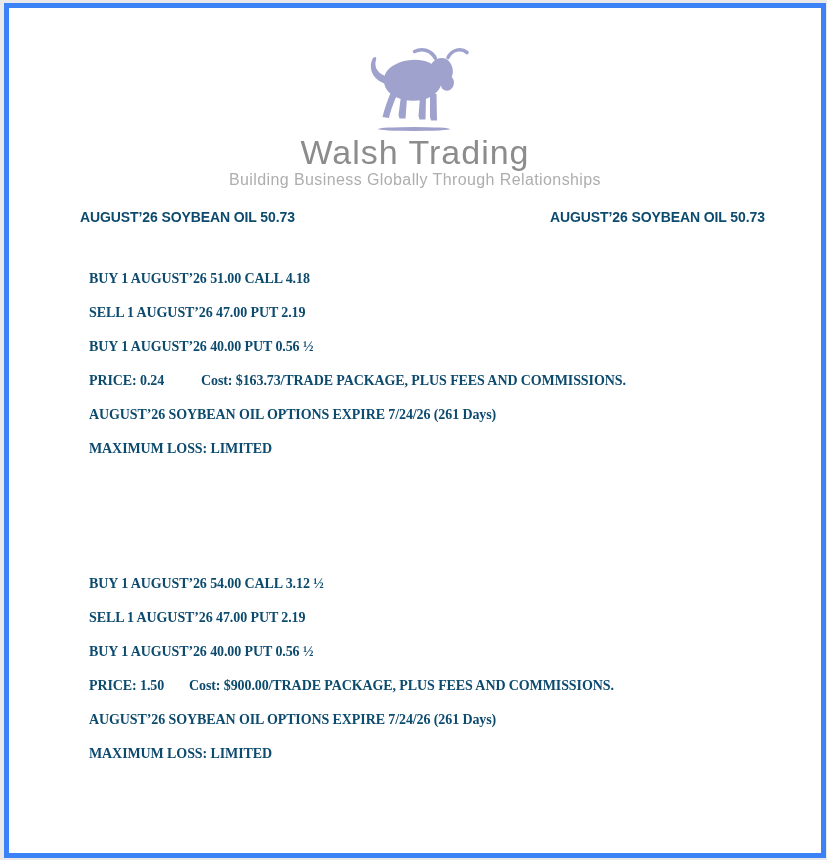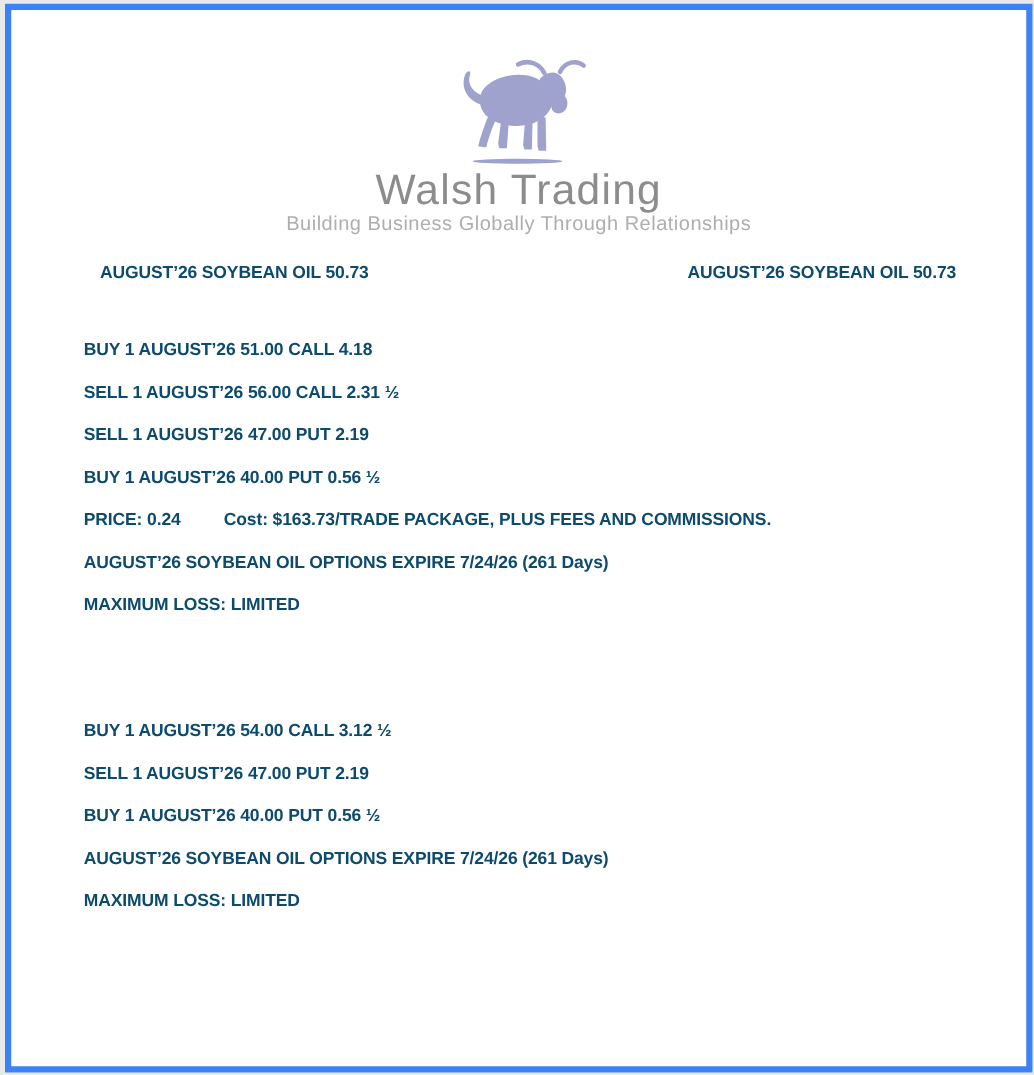--- a/index.html
+++ b/index.html
@@ -59,22 +59,23 @@
     position: absolute;
     top: 201px;
     left: 0;
     right: 0;
     height: 18px;
   }
   .header-left  { position: absolute; left: 71px;  top: 0; }
   .header-right { position: absolute; left: 541px; top: 0; }
   .trade-block {
     position: absolute;
-    left: 58px;
+    left: 80px;
     right: 20px;
+    font-family: Liberation Serif, serif;
   }
   .trade-block .line {
     line-height: 34px;
     height: 34px;
   }
   .trade-block-1 { top: 254px; }
   .trade-block-2 { top: 559px; }
   .price-part { display: inline-block; }
   .trade-block-1 .price-part { min-width: 112px; }
   .trade-block-2 .price-part { min-width: 100px; }
@@ -124,32 +125,34 @@
     <div class="brand-tagline">Building Business Globally Through Relationships</div>
   </div>
 
   <div class="header-row">
     <span class="body-text header-left">AUGUST’26 SOYBEAN OIL 50.73</span>
     <span class="body-text header-right">AUGUST’26 SOYBEAN OIL 50.73</span>
   </div>
 
   <div class="trade-block trade-block-1 body-text">
     <div class="line">BUY 1 AUGUST’26 51.00 CALL 4.18</div>
-    <div class="line">SELL 1 AUGUST’26 56.00 CALL 2.31 ½</div>
     <div class="line">SELL 1 AUGUST’26 47.00 PUT 2.19</div>
     <div class="line">BUY 1 AUGUST’26 40.00 PUT 0.56 ½</div>
     <div class="line">
       <span class="price-part">PRICE: 0.24</span><span>Cost: $163.73/TRADE PACKAGE, PLUS FEES AND COMMISSIONS.</span>
     </div>
     <div class="line">AUGUST’26 SOYBEAN OIL OPTIONS EXPIRE 7/24/26 (261 Days)</div>
     <div class="line">MAXIMUM LOSS: LIMITED</div>
   </div>
 
   <div class="trade-block trade-block-2 body-text">
     <div class="line">BUY 1 AUGUST’26 54.00 CALL 3.12 ½</div>
     <div class="line">SELL 1 AUGUST’26 47.00 PUT 2.19</div>
     <div class="line">BUY 1 AUGUST’26 40.00 PUT 0.56 ½</div>
+    <div class="line">
+      <span class="price-part">PRICE: 1.50</span><span>Cost: $900.00/TRADE PACKAGE, PLUS FEES AND COMMISSIONS.</span>
+    </div>
     <div class="line">AUGUST’26 SOYBEAN OIL OPTIONS EXPIRE 7/24/26 (261 Days)</div>
     <div class="line">MAXIMUM LOSS: LIMITED</div>
   </div>
 
 
 </div>
 
 </body></html>

